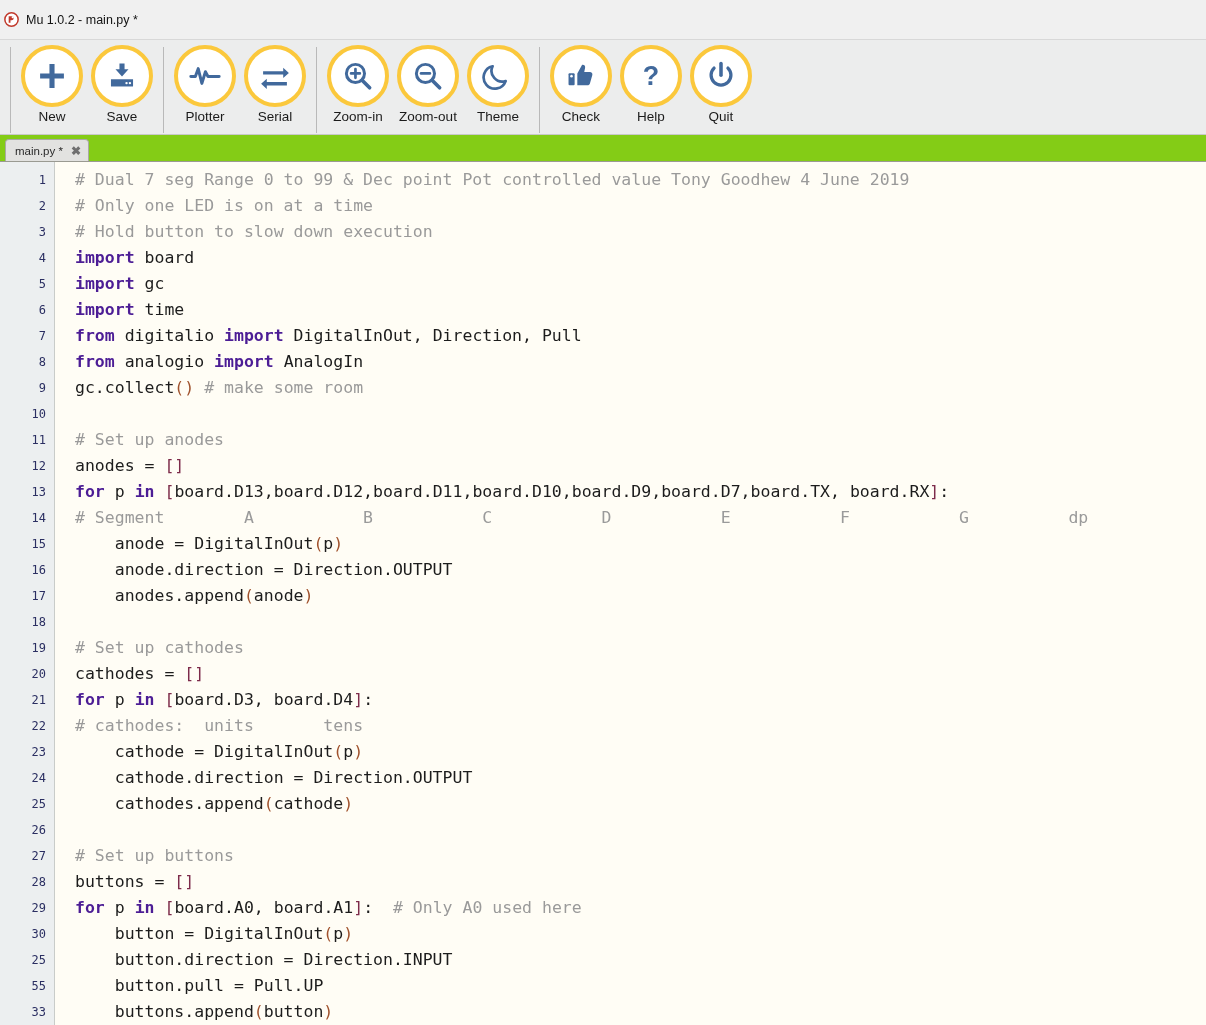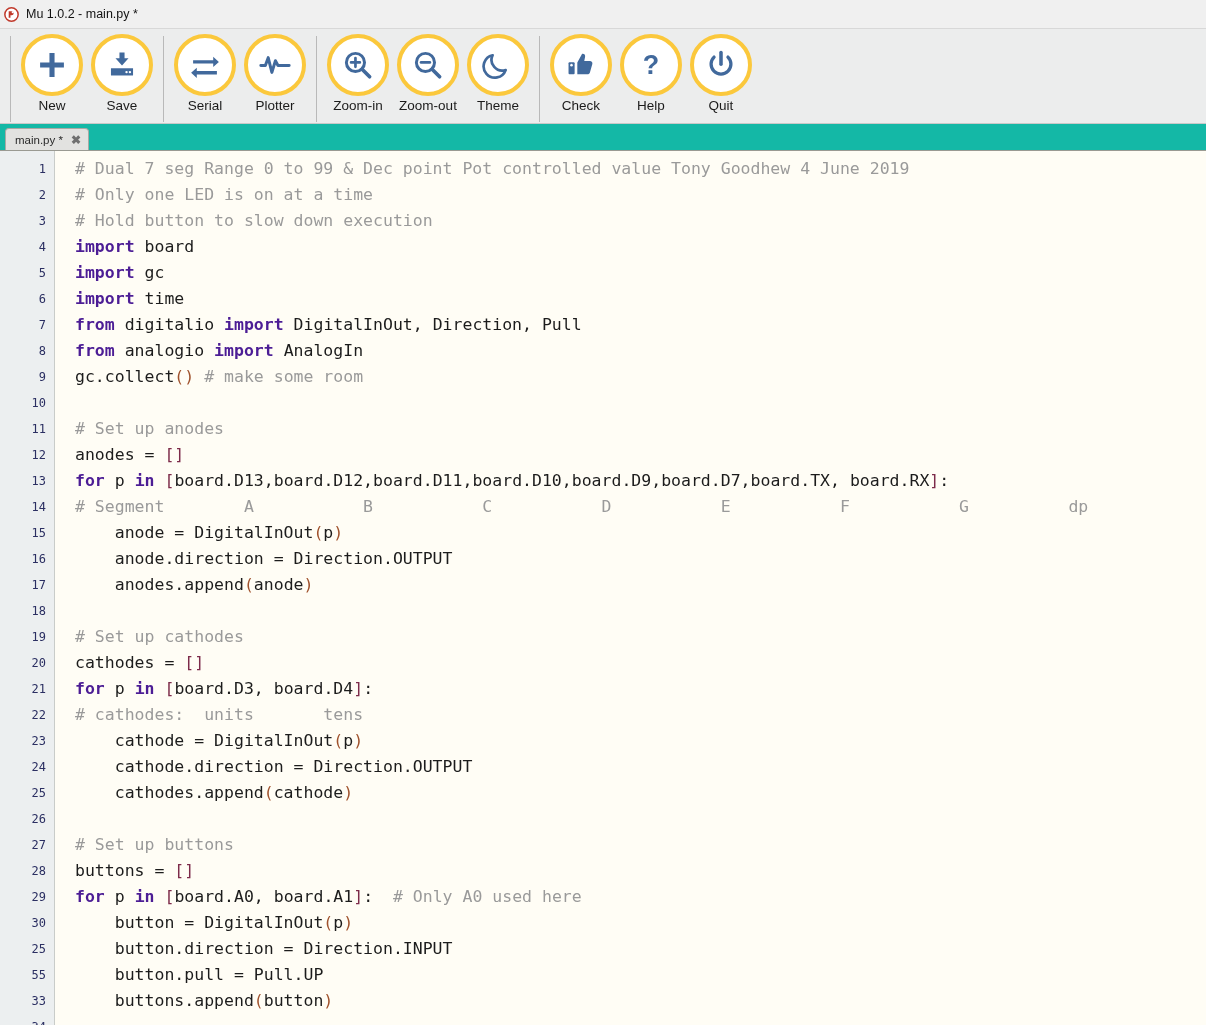--- a/index.html
+++ b/index.html
@@ -6,21 +6,21 @@
   html, body {
     margin: 0; padding: 0;
     width: 1206px; height: 1025px;
     overflow: hidden;
     background: #fffdf5;
     font-family: "Liberation Sans", sans-serif;
   }
 
   
   #titlebar {
-    height: 29px;
+    height: 40px;
     background: #f0f0f0;
     border-bottom: 1px solid #d8d8d8;
     display: flex;
     align-items: center;
     padding-left: 4px;
     gap: 7px;
   }
   #app-logo { width: 15px; height: 15px; flex: 0 0 auto; display:block; }
   #title-text {
     font-size: 12.5px;
@@ -72,21 +72,21 @@
     font-size: 13.5px;
     color: #1b1b1b;
     font-family: "Liberation Sans", sans-serif;
     line-height: 16px;
     white-space: nowrap;
   }
 
   
   #tabbar {
     height: 27px;
-    background: #14b8a6;
+    background: #84cc16;
     display: flex;
     align-items: flex-end;
     padding-left: 5px;
     border-bottom: 1px solid #9a9a92;
   }
   .tab {
     height: 22px;
     background: #e2e2e0;
     border: 1px solid #a9a9a4;
     border-bottom: none;
@@ -188,33 +188,33 @@
           </svg>
         </span>
         <span class="tb-label">Save</span>
       </button>
     </div>
     <div class="tb-sep"></div>
     <div class="tb-group">
       <button class="tb-btn">
         <span class="tb-circle">
           <svg width="34" height="34" viewBox="0 0 24 24" fill="none">
+            <path d="M2 12.4h3.2l2-5.6 2.6 10.4 2.5-8.2 1.8 3.4H22" stroke="#41699c" stroke-width="2.1" stroke-linecap="round" stroke-linejoin="round"></path>
+          </svg>
+        </span>
+        <span class="tb-label">Plotter</span>
+      </button>
+      <button class="tb-btn">
+        <span class="tb-circle">
+          <svg width="34" height="34" viewBox="0 0 24 24" fill="none">
             <path d="M3.6 8.6h14.2V6.2l4 3.6-4 3.6v-2.4H3.6z" fill="#41699c"></path>
             <path d="M20.4 16.3H6.2v-2.4l-4 3.6 4 3.6v-2.4h14.2z" fill="#41699c"></path>
           </svg>
         </span>
         <span class="tb-label">Serial</span>
-      </button>
-      <button class="tb-btn">
-        <span class="tb-circle">
-          <svg width="34" height="34" viewBox="0 0 24 24" fill="none">
-            <path d="M2 12.4h3.2l2-5.6 2.6 10.4 2.5-8.2 1.8 3.4H22" stroke="#41699c" stroke-width="2.1" stroke-linecap="round" stroke-linejoin="round"></path>
-          </svg>
-        </span>
-        <span class="tb-label">Plotter</span>
       </button>
     </div>
     <div class="tb-sep"></div>
     <div class="tb-group">
       <button class="tb-btn">
         <span class="tb-circle">
           <svg width="34" height="34" viewBox="0 0 24 24" fill="none">
             <circle cx="10.2" cy="10.2" r="6.4" stroke="#41699c" stroke-width="2.1"></circle>
             <path d="M14.9 15l5.3 5.3" stroke="#41699c" stroke-width="2.6" stroke-linecap="round"></path>
             <path d="M10.2 7.1v6.2M7.1 10.2h6.2" stroke="#41699c" stroke-width="1.9" stroke-linecap="round"></path>

